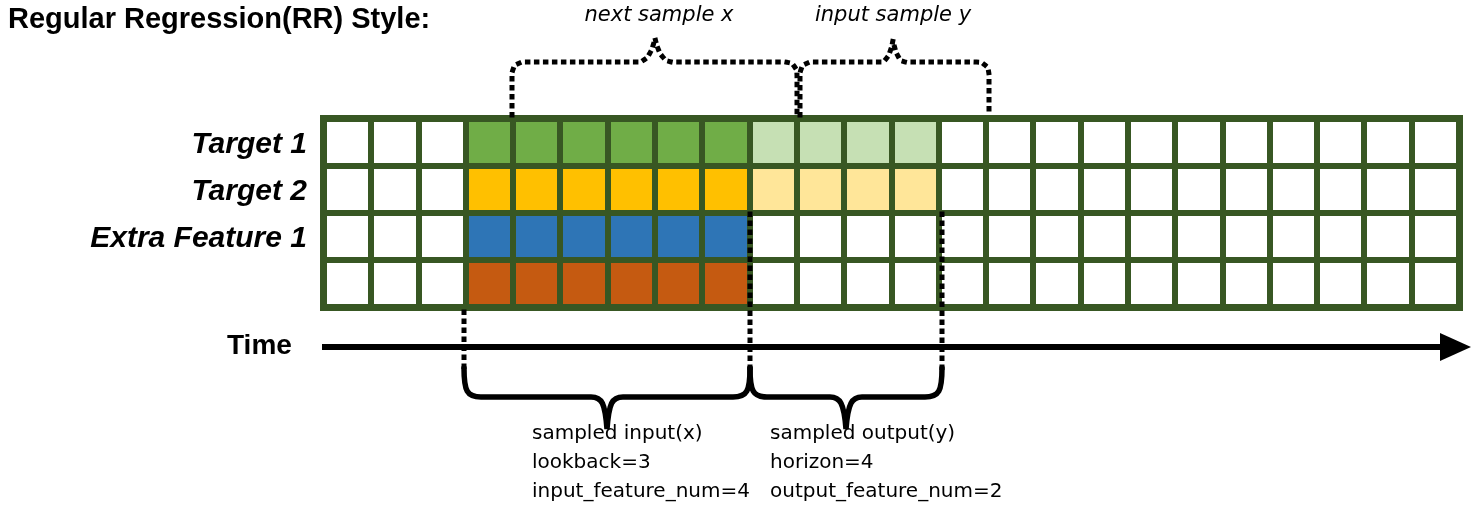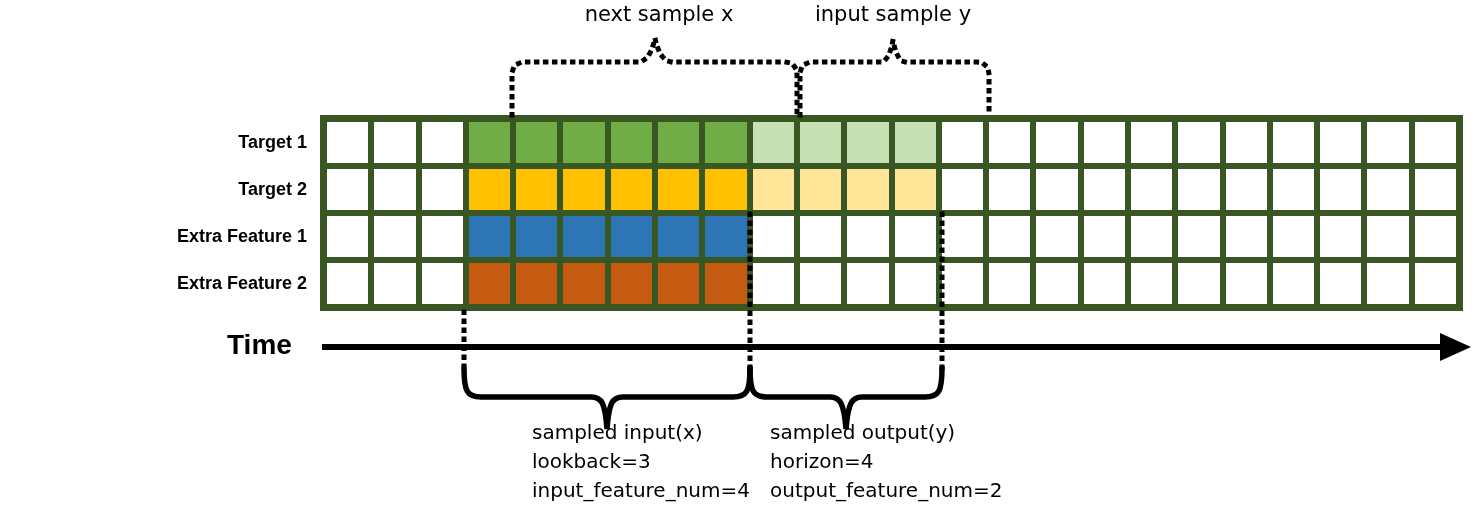--- a/index.html
+++ b/index.html
@@ -7,33 +7,33 @@
     position:relative; width:1476px; height:516px; background:#ffffff;
     font-family:"Liberation Sans", sans-serif; color:#000; overflow:hidden;
   }
   .title {
     position:absolute; left:8px; top:2px;
     font-size:29px; font-weight:bold; letter-spacing:0px;
   }
   .brace-label {
     position:absolute; top:2px; transform:translateX(-50%);
     font-family:"DejaVu Sans", sans-serif;
-    font-size:21px; font-weight:normal; white-space:nowrap;
+    font-style:italic; font-size:21px; font-weight:normal; white-space:nowrap;
   }
   #label-next-x { left:659px; }
   #label-next-y { left:893px; }
 
   .row-labels {
     position:absolute; left:0; top:115px; width:312px; height:196px;
     display:grid; grid-template-rows:repeat(4,1fr); row-gap:6px;
     padding:7px 0; box-sizing:border-box;
   }
   .row-label {
     display:flex; align-items:center; justify-content:flex-end;
-    font-size:18px; font-weight:bold; padding-right:5px; white-space:nowrap;
+    font-size:30px; font-weight:bold; padding-right:5px; white-space:nowrap;font-style:italic;
   }
 
   .sample-grid {
     position:absolute; left:320px; top:115px; width:1143px; height:196px;
     display:grid; grid-template-columns:repeat(24,1fr); grid-template-rows:repeat(4,1fr);
     gap:6px; padding:7px; box-sizing:border-box;
   }
   .cell { width:100%; height:100%; }
 
   svg.overlay { position:absolute; left:0; top:0; pointer-events:none; }
@@ -51,29 +51,29 @@
     font-size:20px; font-weight:normal; line-height:29px; white-space:nowrap;
   }
   #anno-input  { left:532px; }
   #anno-output { left:770px; }
 </style>
 </head>
 <body>
 
 <div id="canvas">
 
+  <div class="title">Regular Regression(RR) Style:</div>
 
   <div id="label-next-x" class="brace-label">next sample x</div>
   <div id="label-next-y" class="brace-label">input sample y</div>
 
   <div class="row-labels">
       <div class="row-label">Target 1</div>
       <div class="row-label">Target 2</div>
       <div class="row-label">Extra Feature 1</div>
-      <div class="row-label">Extra Feature 2</div>
     </div>
 
   <div class="sample-grid" style="background: rgb(56, 87, 35);">
       <div class="cell" style="background: rgb(255, 255, 255);"></div>
       <div class="cell" style="background: rgb(255, 255, 255);"></div>
       <div class="cell" style="background: rgb(255, 255, 255);"></div>
       <div class="cell" style="background: rgb(112, 173, 71);"></div>
       <div class="cell" style="background: rgb(112, 173, 71);"></div>
       <div class="cell" style="background: rgb(112, 173, 71);"></div>
       <div class="cell" style="background: rgb(112, 173, 71);"></div>

